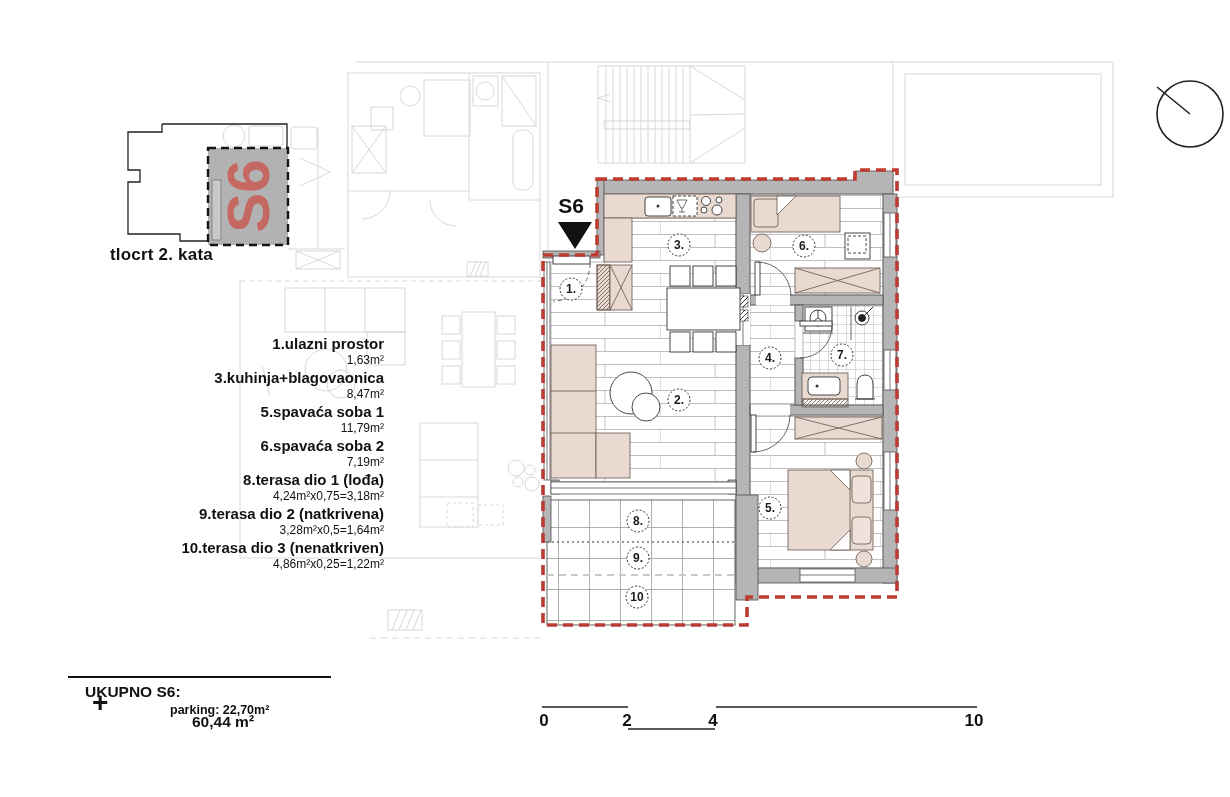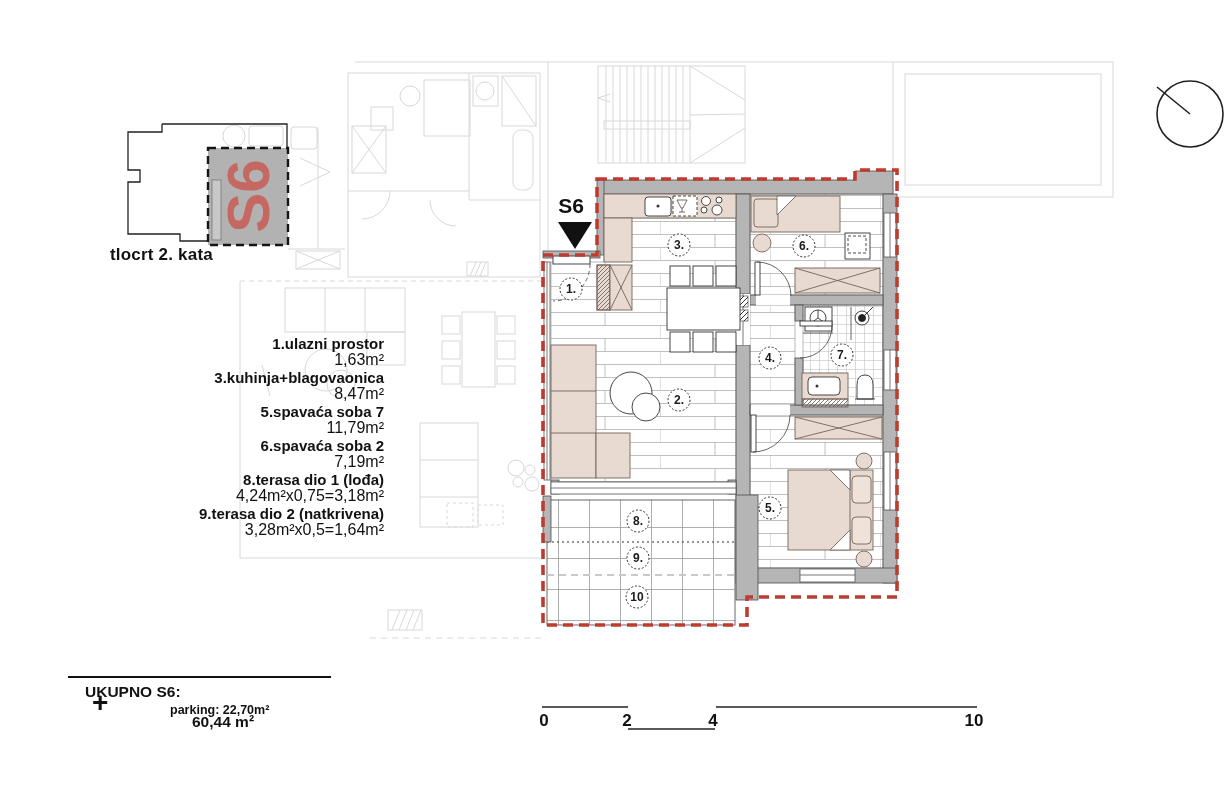--- a/index.html
+++ b/index.html
@@ -8,21 +8,21 @@
   svg{position:absolute;left:0;top:0;}
   svg text{font-family:"Liberation Sans",sans-serif;}
   .abs{position:absolute;}
   .caption{left:110px;top:245px;font-size:17px;font-weight:bold;letter-spacing:.2px;}
   .legend{left:84px;top:335px;width:300px;text-align:right;}
   .legend-item{margin-bottom:2px;}
   .legend-item:nth-child(9){margin-top:8px;text-decoration:underline;}
   .legend-item:nth-child(10){margin-top:6px;}
   .li-num{display:inline-block;width:37px;font-weight:bold;font-size:15px;line-height:16px;}
   .li-name{font-weight:bold;font-size:15px;line-height:16px;}
-  .li-area{margin-left:37px;font-size:16px;line-height:14px;}
+  .li-area{margin-left:37px;font-size:12px;line-height:14px;}
   .sumrule{left:68px;top:676px;width:263px;border-top:2px solid #111;height:0;}
   .uk-label{left:85px;top:683px;font-size:15.5px;font-weight:bold;}
   .uk-value{left:192px;top:681px;font-size:15.5px;font-weight:bold;margin-top:32px;}
   .plus{left:92px;top:690px;font-size:28px;font-weight:bold;line-height:26px;}
   .parking{left:146px;top:703px;font-size:12.5px;font-weight:bold;padding-left:24px;}
 </style>
 </head>
 <body>
 
 <svg width="1230" height="797" viewBox="0 0 1230 797">
@@ -359,23 +359,24 @@
     <text x="713" y="726" text-anchor="middle">4</text>
     <text x="974" y="726" text-anchor="middle">10</text>
   </g>
 </svg>
 
 <div class="abs caption">tlocrt 2. kata</div>
 
 <div class="abs legend">
   <div class="legend-item"><span class="li-num">1.</span><span class="li-name">ulazni prostor</span><div class="li-area">1,63m²</div></div>
   <div class="legend-item"><span class="li-num">3.</span><span class="li-name">kuhinja+blagovaonica</span><div class="li-area">8,47m²</div></div>
-  <div class="legend-item"><span class="li-num">5.</span><span class="li-name">spavaća soba 7</span><div class="li-area">11,79m²</div></div>
+  <div class="legend-item"><span class="li-num">5.</span><span class="li-name">spavaća soba 1</span><div class="li-area">11,79m²</div></div>
   <div class="legend-item"><span class="li-num">6.</span><span class="li-name">spavaća soba 2</span><div class="li-area">7,19m²</div></div>
   <div class="legend-item"><span class="li-num">8.</span><span class="li-name">terasa dio 1 (lođa)</span><div class="li-area">4,24m²x0,75=3,18m²</div></div>
   <div class="legend-item"><span class="li-num">9.</span><span class="li-name">terasa dio 2 (natkrivena)</span><div class="li-area">3,28m²x0,5=1,64m²</div></div>
+  <div class="legend-item"><span class="li-num">10.</span><span class="li-name">terasa dio 3 (nenatkriven)</span><div class="li-area">4,86m²x0,25=1,22m²</div></div>
 </div>
 
 <div class="abs sumrule"></div>
 <div class="abs uk-label">UKUPNO S6:</div>
 <div class="abs uk-value">60,44 m²</div>
 <div class="abs plus">+</div>
 <div class="abs parking">parking: 22,70m²</div>
 
 </body></html>

